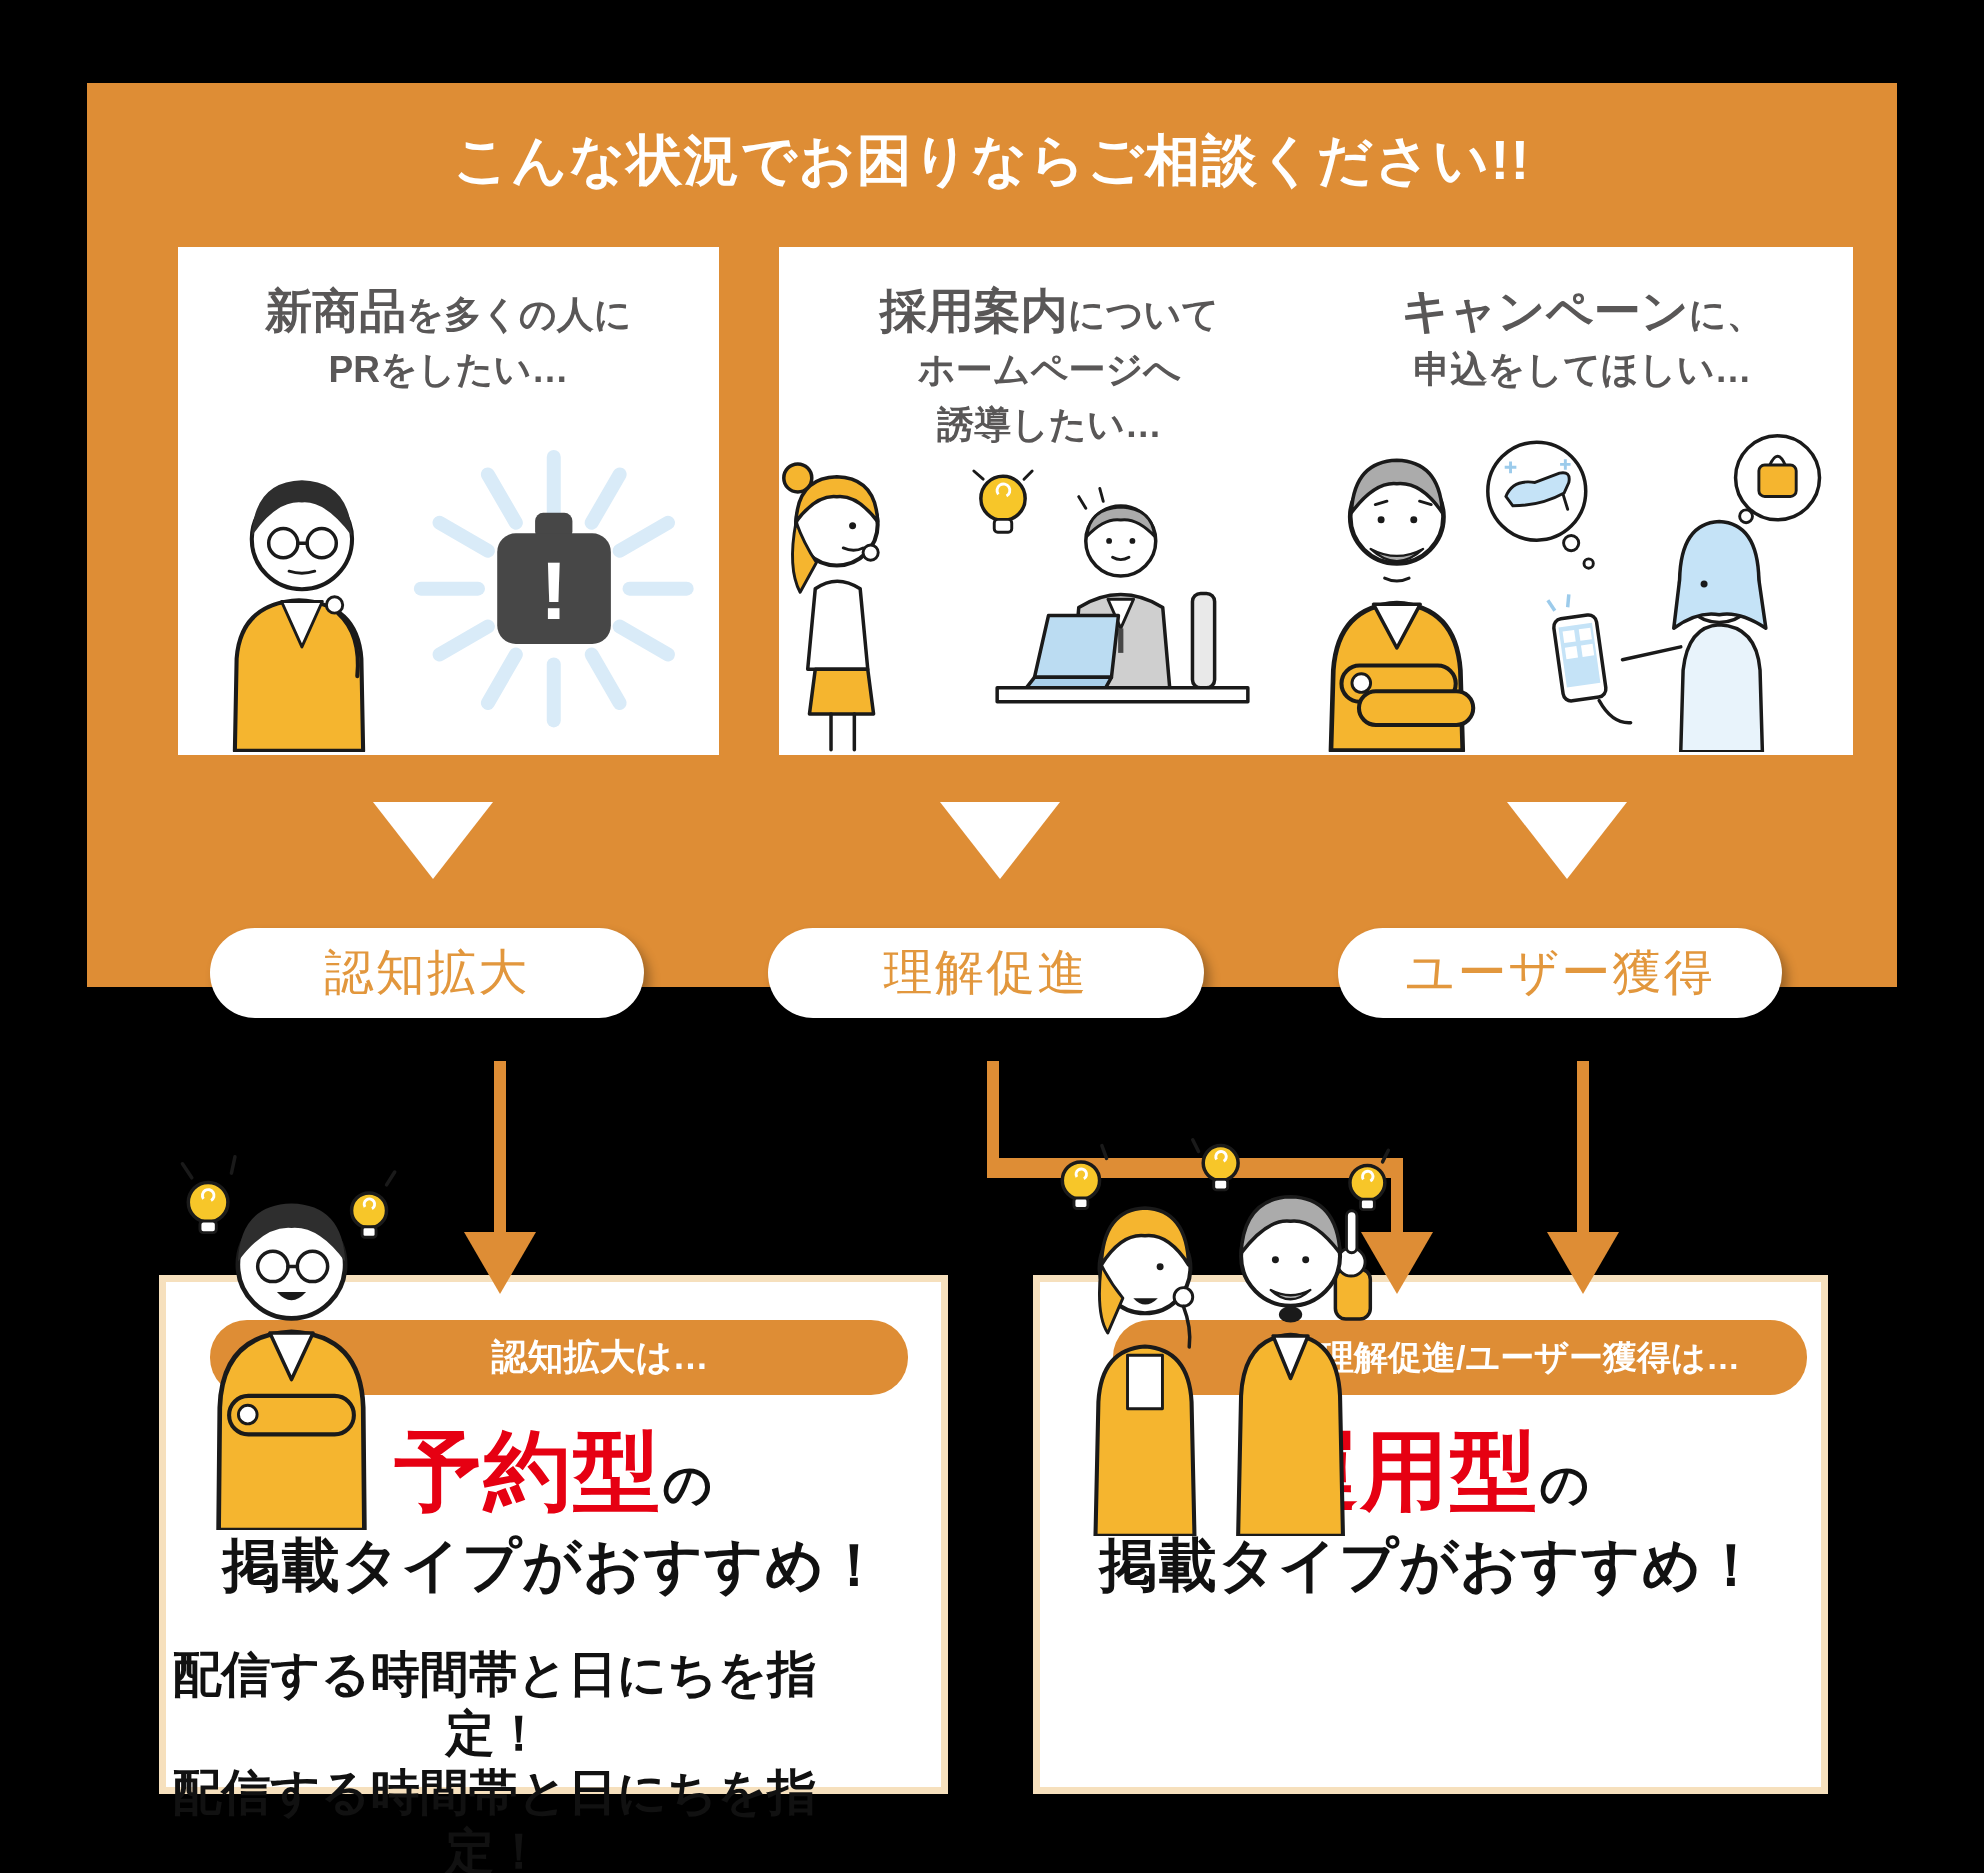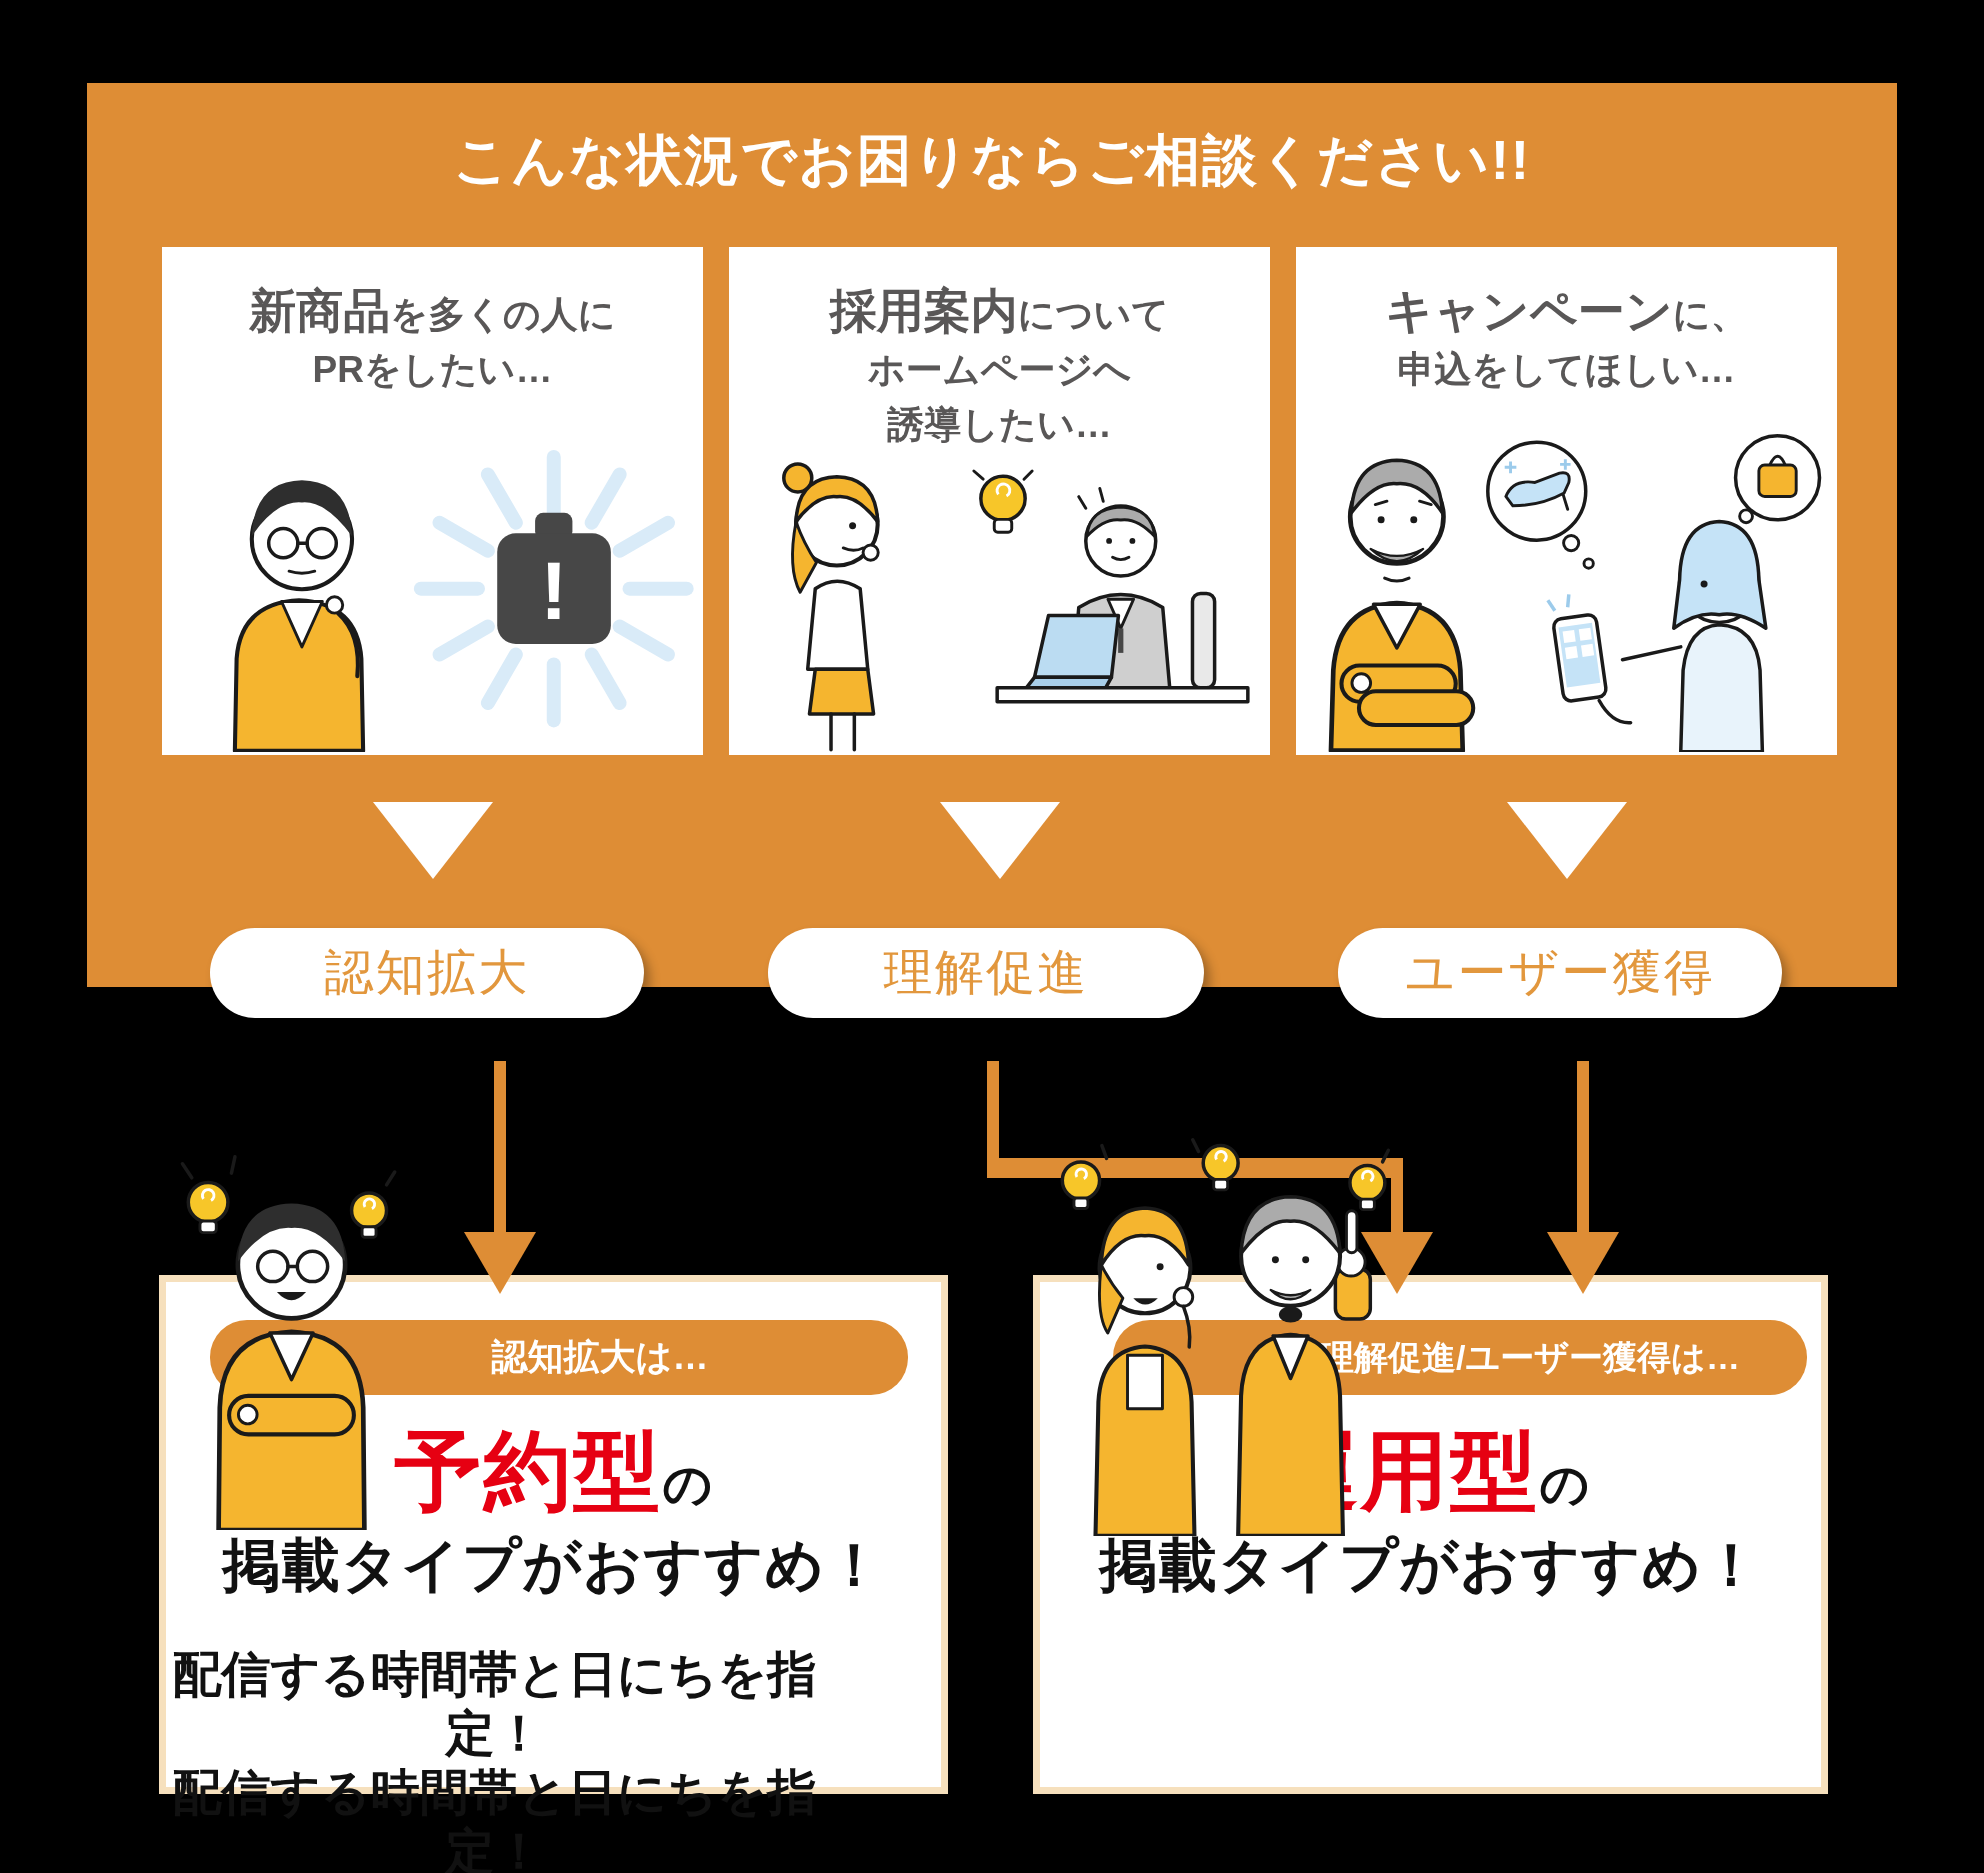--- a/index.html
+++ b/index.html
@@ -10,21 +10,21 @@
   html,body{margin:0;padding:0;background:#000;}
   #canvas{position:relative;width:1985px;height:1874px;background:#000;overflow:hidden;
           font-family:"Liberation Sans","DejaVu Sans",sans-serif;}
   .abs{position:absolute;}
 
   
   #banner{left:87px;top:83px;width:1810px;height:904px;background:var(--orange);}
   #banner-title{left:87px;top:124px;width:1810px;text-align:center;color:#fff;
     font-size:55px;font-weight:bold;letter-spacing:1.7px;}
 
-  .case-card{top:247px;width:541px;height:508px;background:#fff;}
+  .case-card{top:247px;width:541px;height:508px;background:#fff;margin-left:16px;}
   .case-text{width:100%;text-align:center;color:var(--gray);font-weight:600;
     padding-top:36px;line-height:55px;font-size:37px;}
   .case-text .em{font-size:47px;font-weight:800;}
 
   .tri{top:802px;width:0;height:0;border-left:60px solid transparent;
     border-right:60px solid transparent;border-top:77px solid #fff;}
 
   .pill{top:928px;height:90px;background:#fff;border-radius:47px;
     display:flex;align-items:center;justify-content:center;
     color:var(--pill-text);font-size:49px;font-weight:400;letter-spacing:2.3px;
@@ -60,21 +60,21 @@
 
   <div class="abs" id="banner"></div>
   <div class="abs" id="banner-title">こんな状況でお困りならご相談ください!!</div>
 
   <div class="abs case-card" style="left:162px">
     <div class="case-text">
       <div><span class="em">新商品</span><span>を多くの人に</span></div>
       <div>PRをしたい…</div>
     </div>
   </div>
-  <div class="abs case-card" style="left:729px">
+  <div class="abs case-card" style="left:763px">
     <div class="case-text">
       <div><span class="em">採用案内</span><span>について</span></div>
       <div>ホームページへ</div>
       <div>誘導したい…</div>
     </div>
   </div>
   <div class="abs case-card" style="left:1296px">
     <div class="case-text">
       <div><span class="em">キャンペーン</span><span>に、</span></div>
       <div>申込をしてほしい…</div>

